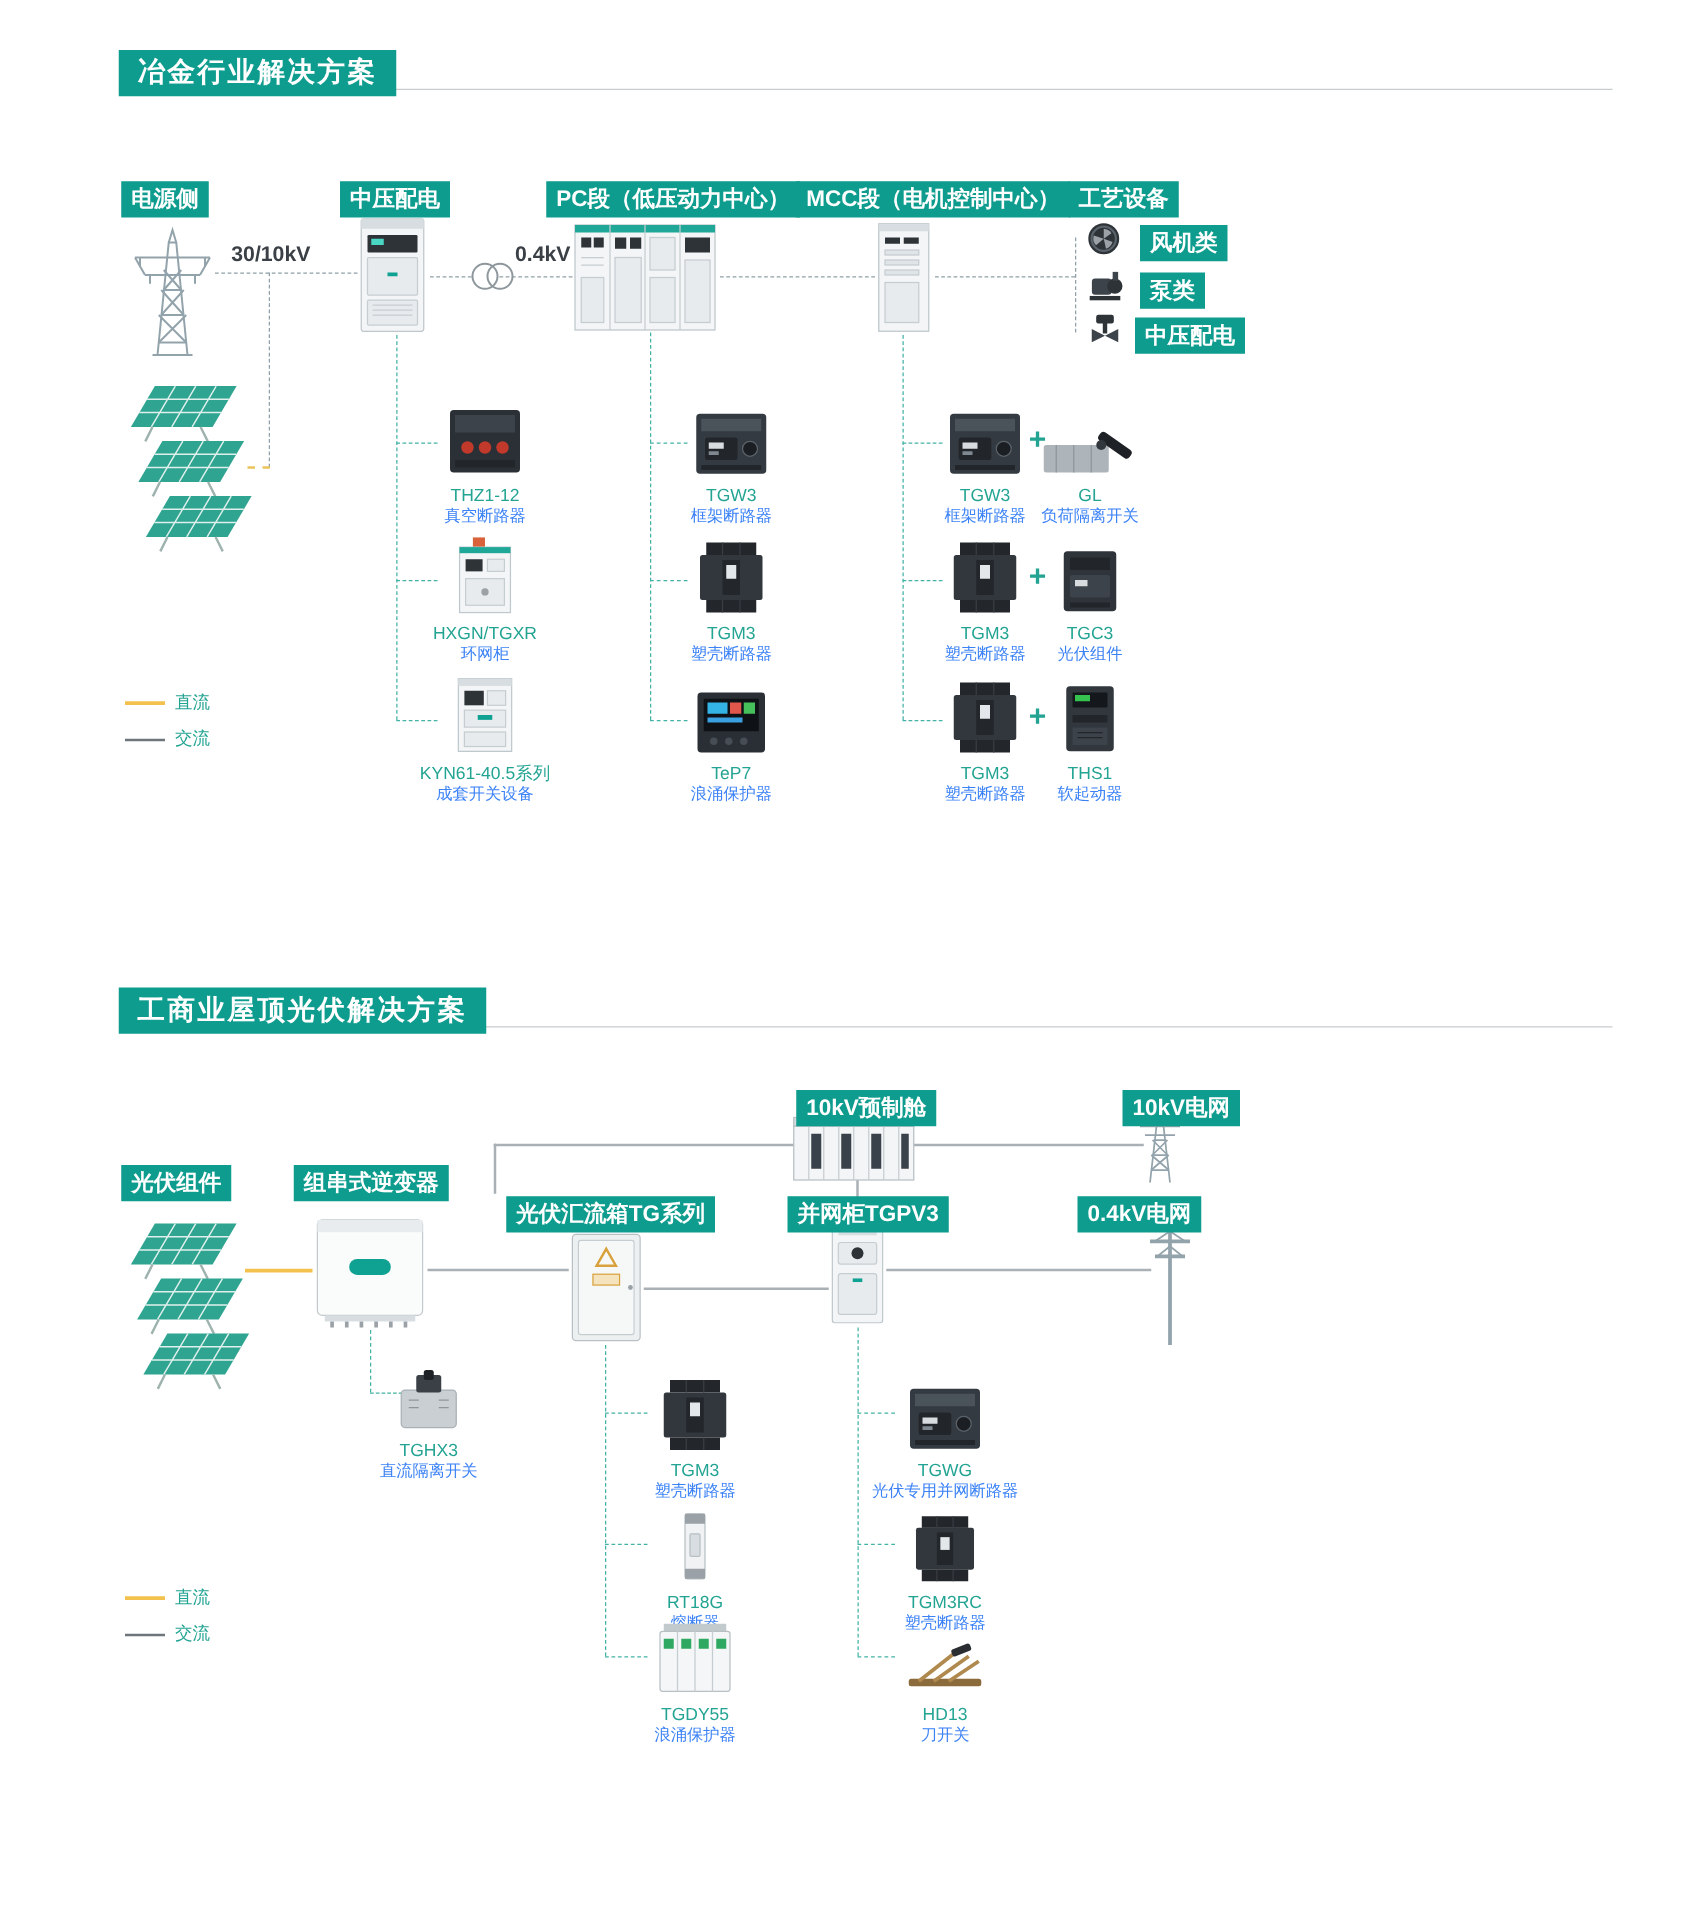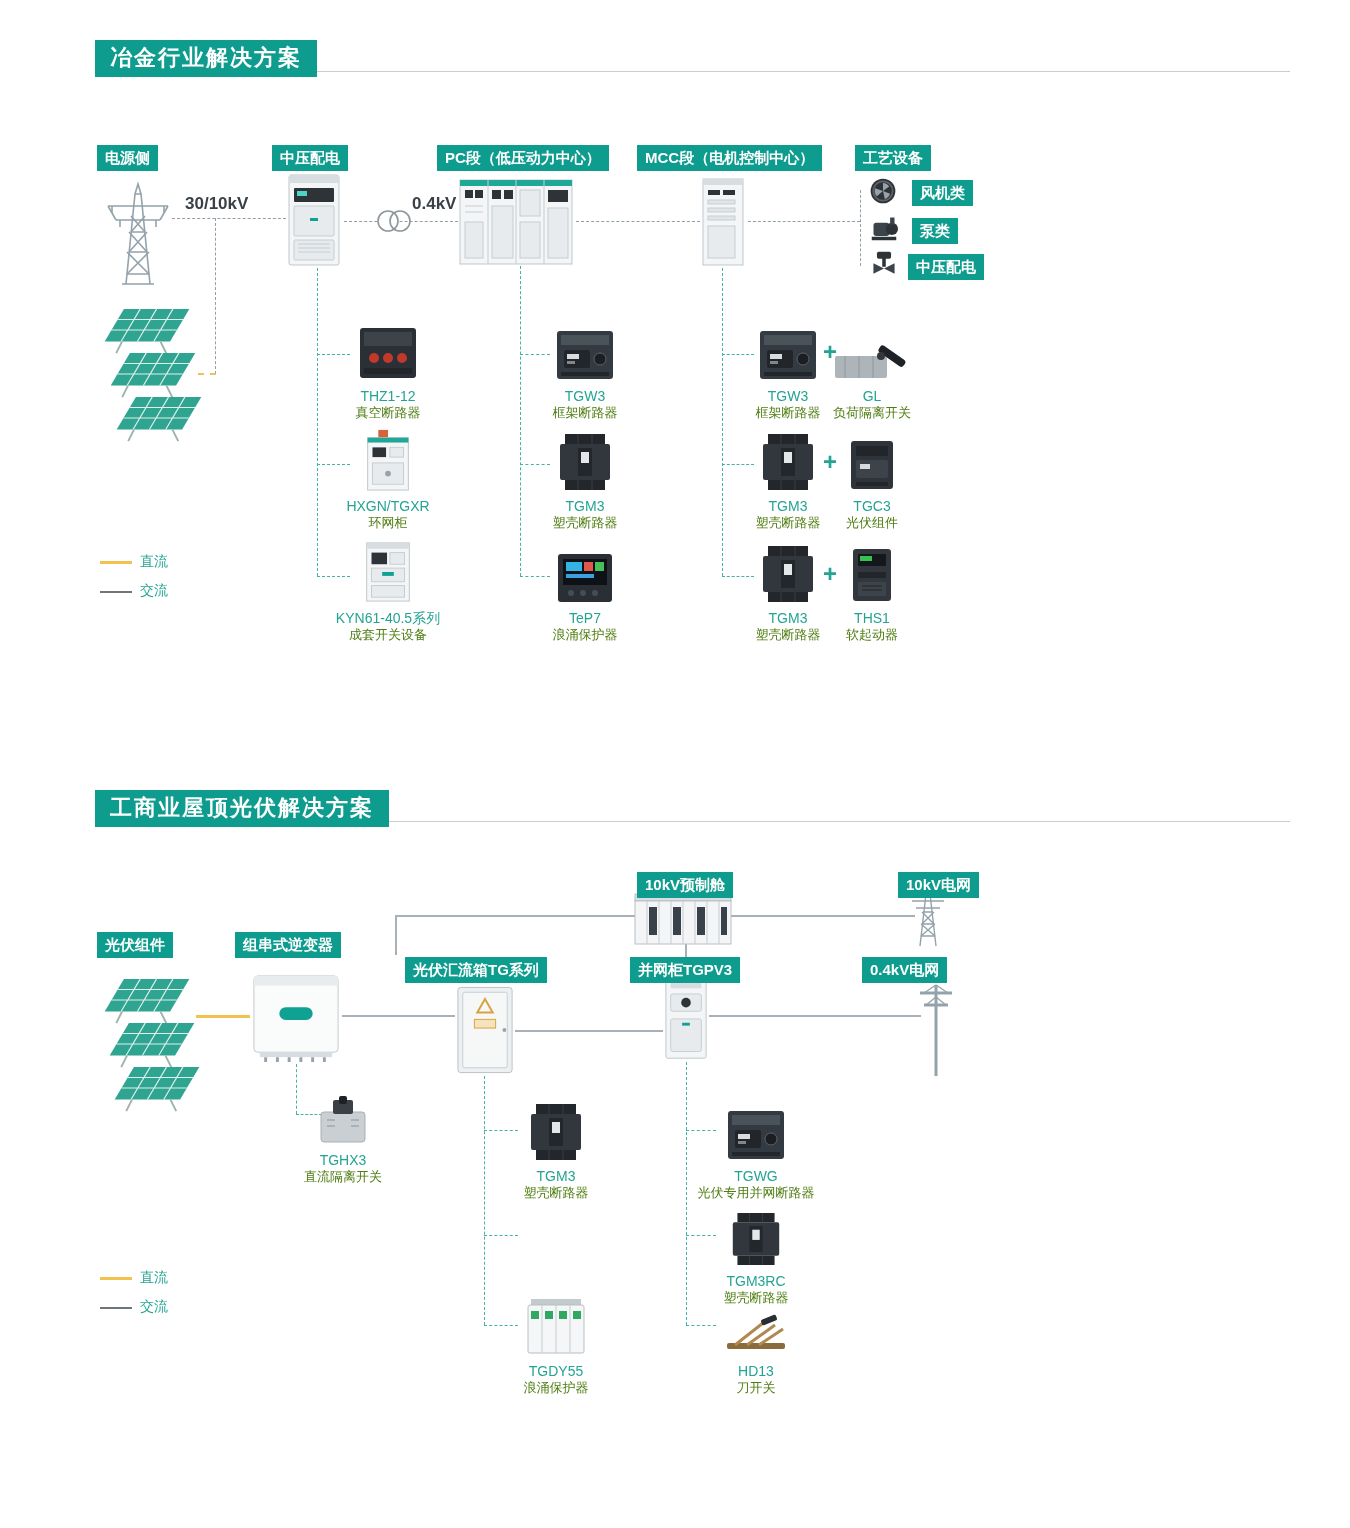--- a/index.html
+++ b/index.html
@@ -1,41 +1,41 @@
 <!DOCTYPE html>
 <html><head>
 <meta charset="utf-8">
 <style>
   * { margin:0; padding:0; box-sizing:border-box; }
   body { font-family:"Liberation Sans","DejaVu Sans",sans-serif; background:#ffffff; }
   .page { position:relative; width:1350px; height:1528px; background:#fff; overflow:hidden; }
   .hbadge { position:absolute; background:#0D9C8D; color:#fff; font-weight:700; font-size:22px;
             line-height:1; padding:7px 15px 8px; letter-spacing:2px; white-space:nowrap; z-index:3; }
   .hline  { position:absolute; height:1px; background:#C7CDD0; z-index:1; }
-  .badge  { position:absolute; background:#0D9C8D; color:#fff; font-weight:700; font-size:15px;
+  .badge  { position:absolute; background:#0D9C8D; color:#fff; font-weight:700; font-size:18px;
             line-height:1; padding:5px 8px 6px; white-space:nowrap; z-index:3;text-align:center; }
   .vtext  { position:absolute; font-weight:700; font-size:17px; color:#3A4046; white-space:nowrap; z-index:3; }
   .dash-h { position:absolute; height:0; border-top:1.5px dashed #8FA0A8; }
   .dash-v { position:absolute; width:0;  border-left:1.5px dashed #8FA0A8; }
   .tdash-h{ position:absolute; height:0; border-top:1.5px dashed #43B3A5; }
   .tdash-v{ position:absolute; width:0;  border-left:1.5px dashed #43B3A5; }
   .ydash-h{ position:absolute; height:0; border-top:2px dashed #ECC35B; }
   .ysolid { position:absolute; height:3px; background:#F2C14E; }
   .gsolid { position:absolute; height:2px; background:#A9B1B7; }
   .gsolid-v{ position:absolute; width:2px; background:#A9B1B7; }
   .dksolid{ position:absolute; height:2px; background:#6E767C; }
   .img    { position:absolute; z-index:2; }
   .img svg{ display:block; }
   .prod   { position:absolute; width:120px; text-align:center; z-index:2; }
   .prod.narrow { width:108px; }
   .prod.wide   { width:124px; }
   .pimg   { height:64px; display:flex; align-items:flex-end; justify-content:center; }
   .pimg svg { display:block; }
   .pname  { margin-top:5px; font-size:14px; color:#23A493; line-height:1.3; }
-  .pdesc  { font-size:13px; color:#4d7c0f; line-height:1.3; }
+  .pdesc  { font-size:13px; color:#3b82f6; line-height:1.3; }
   .plus   { position:absolute; color:#23A493; font-size:24px; font-weight:700; z-index:3; }
   .legend-line { position:absolute; width:32px; }
   .legend-text { position:absolute; font-size:14px; color:#23A493; white-space:nowrap; }
 </style>
 </head>
 <body>
 
 <svg width="0" height="0" style="position:absolute" aria-hidden="true">
 <defs>
   <symbol id="sym-tower" viewBox="0 0 92 108">
@@ -570,20 +570,29 @@
 
   <div class="prod" style="left:496px;top:1098px">
     <div class="pimg">
         <svg width="56" height="60">
           <use href="#sym-mccb"></use>
         </svg>
       </div>
     <div class="pname">TGM3</div>
     <div class="pdesc">塑壳断路器</div>
   </div>
+  <div class="prod" style="left:496px;top:1203px">
+    <div class="pimg">
+        <svg width="36" height="60">
+          <use href="#sym-fuse"></use>
+        </svg>
+      </div>
+    <div class="pname">RT18G</div>
+    <div class="pdesc">熔断器</div>
+  </div>
   <div class="prod" style="left:496px;top:1293px">
     <div class="pimg">
         <svg width="62" height="60">
           <use href="#sym-spd"></use>
         </svg>
       </div>
     <div class="pname">TGDY55</div>
     <div class="pdesc">浪涌保护器</div>
   </div>
 

